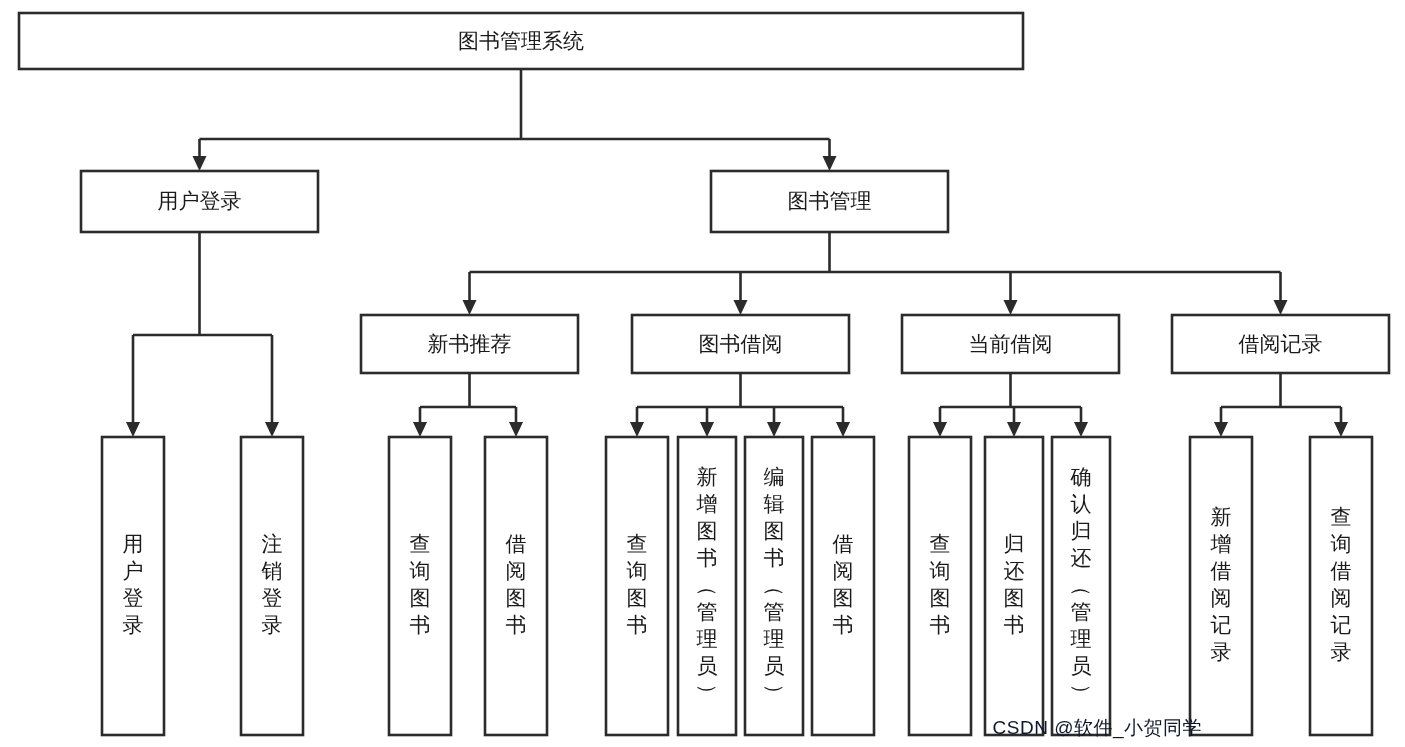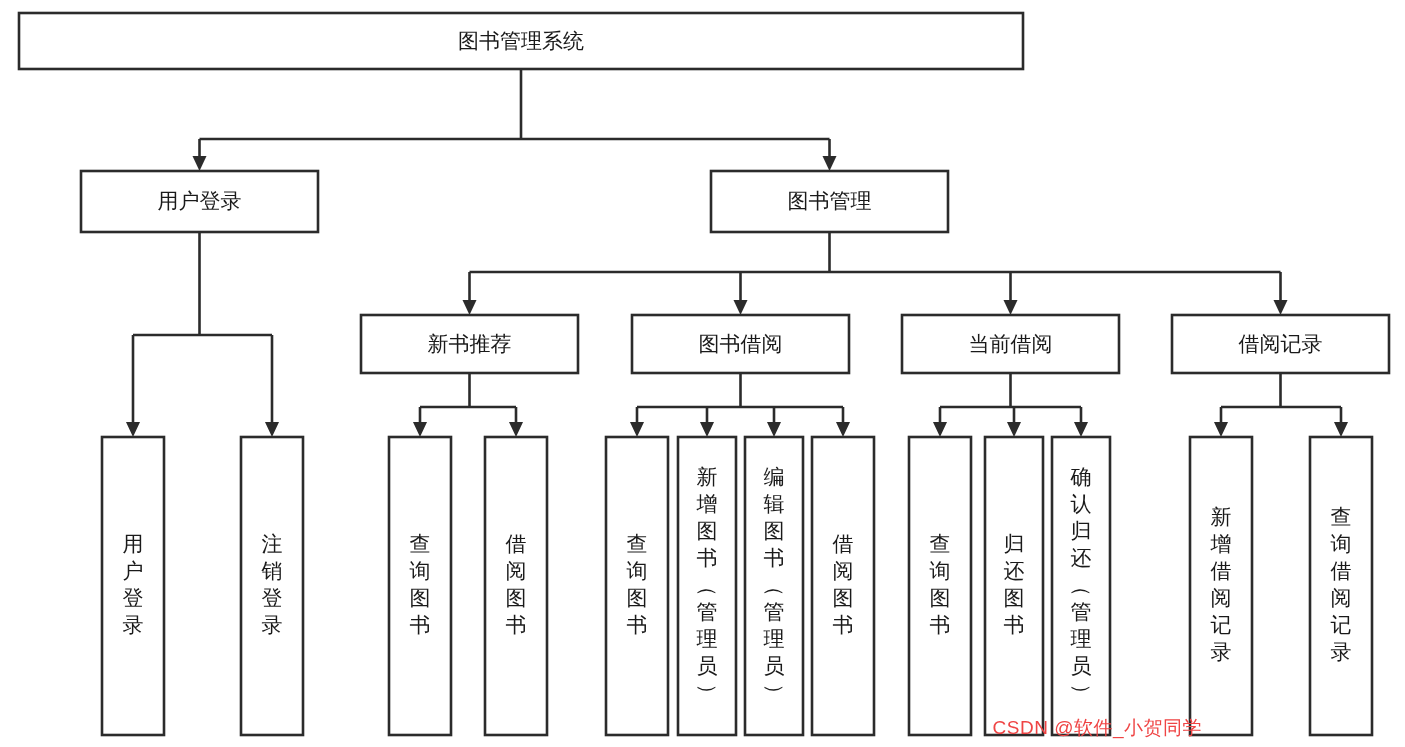--- a/index.html
+++ b/index.html
@@ -55,21 +55,21 @@
     fill: #1a1a1a;
     text-anchor: middle;
     dominant-baseline: middle;
   }
   .watermark-text {
     position: absolute;
     right: 8px;
     bottom: 6px;
     font-family: "Liberation Sans", "DejaVu Sans", sans-serif;
     font-size: 19px;
-    color: #ef4444;
+    color: #0f172a;
     white-space: nowrap;
     letter-spacing: 0.5px;
   }
 </style>
 </head>
 <body>
 
 <div id="diagram-root">
 
   <svg class="tree-canvas" viewBox="0 0 1405 747" preserveAspectRatio="none">

